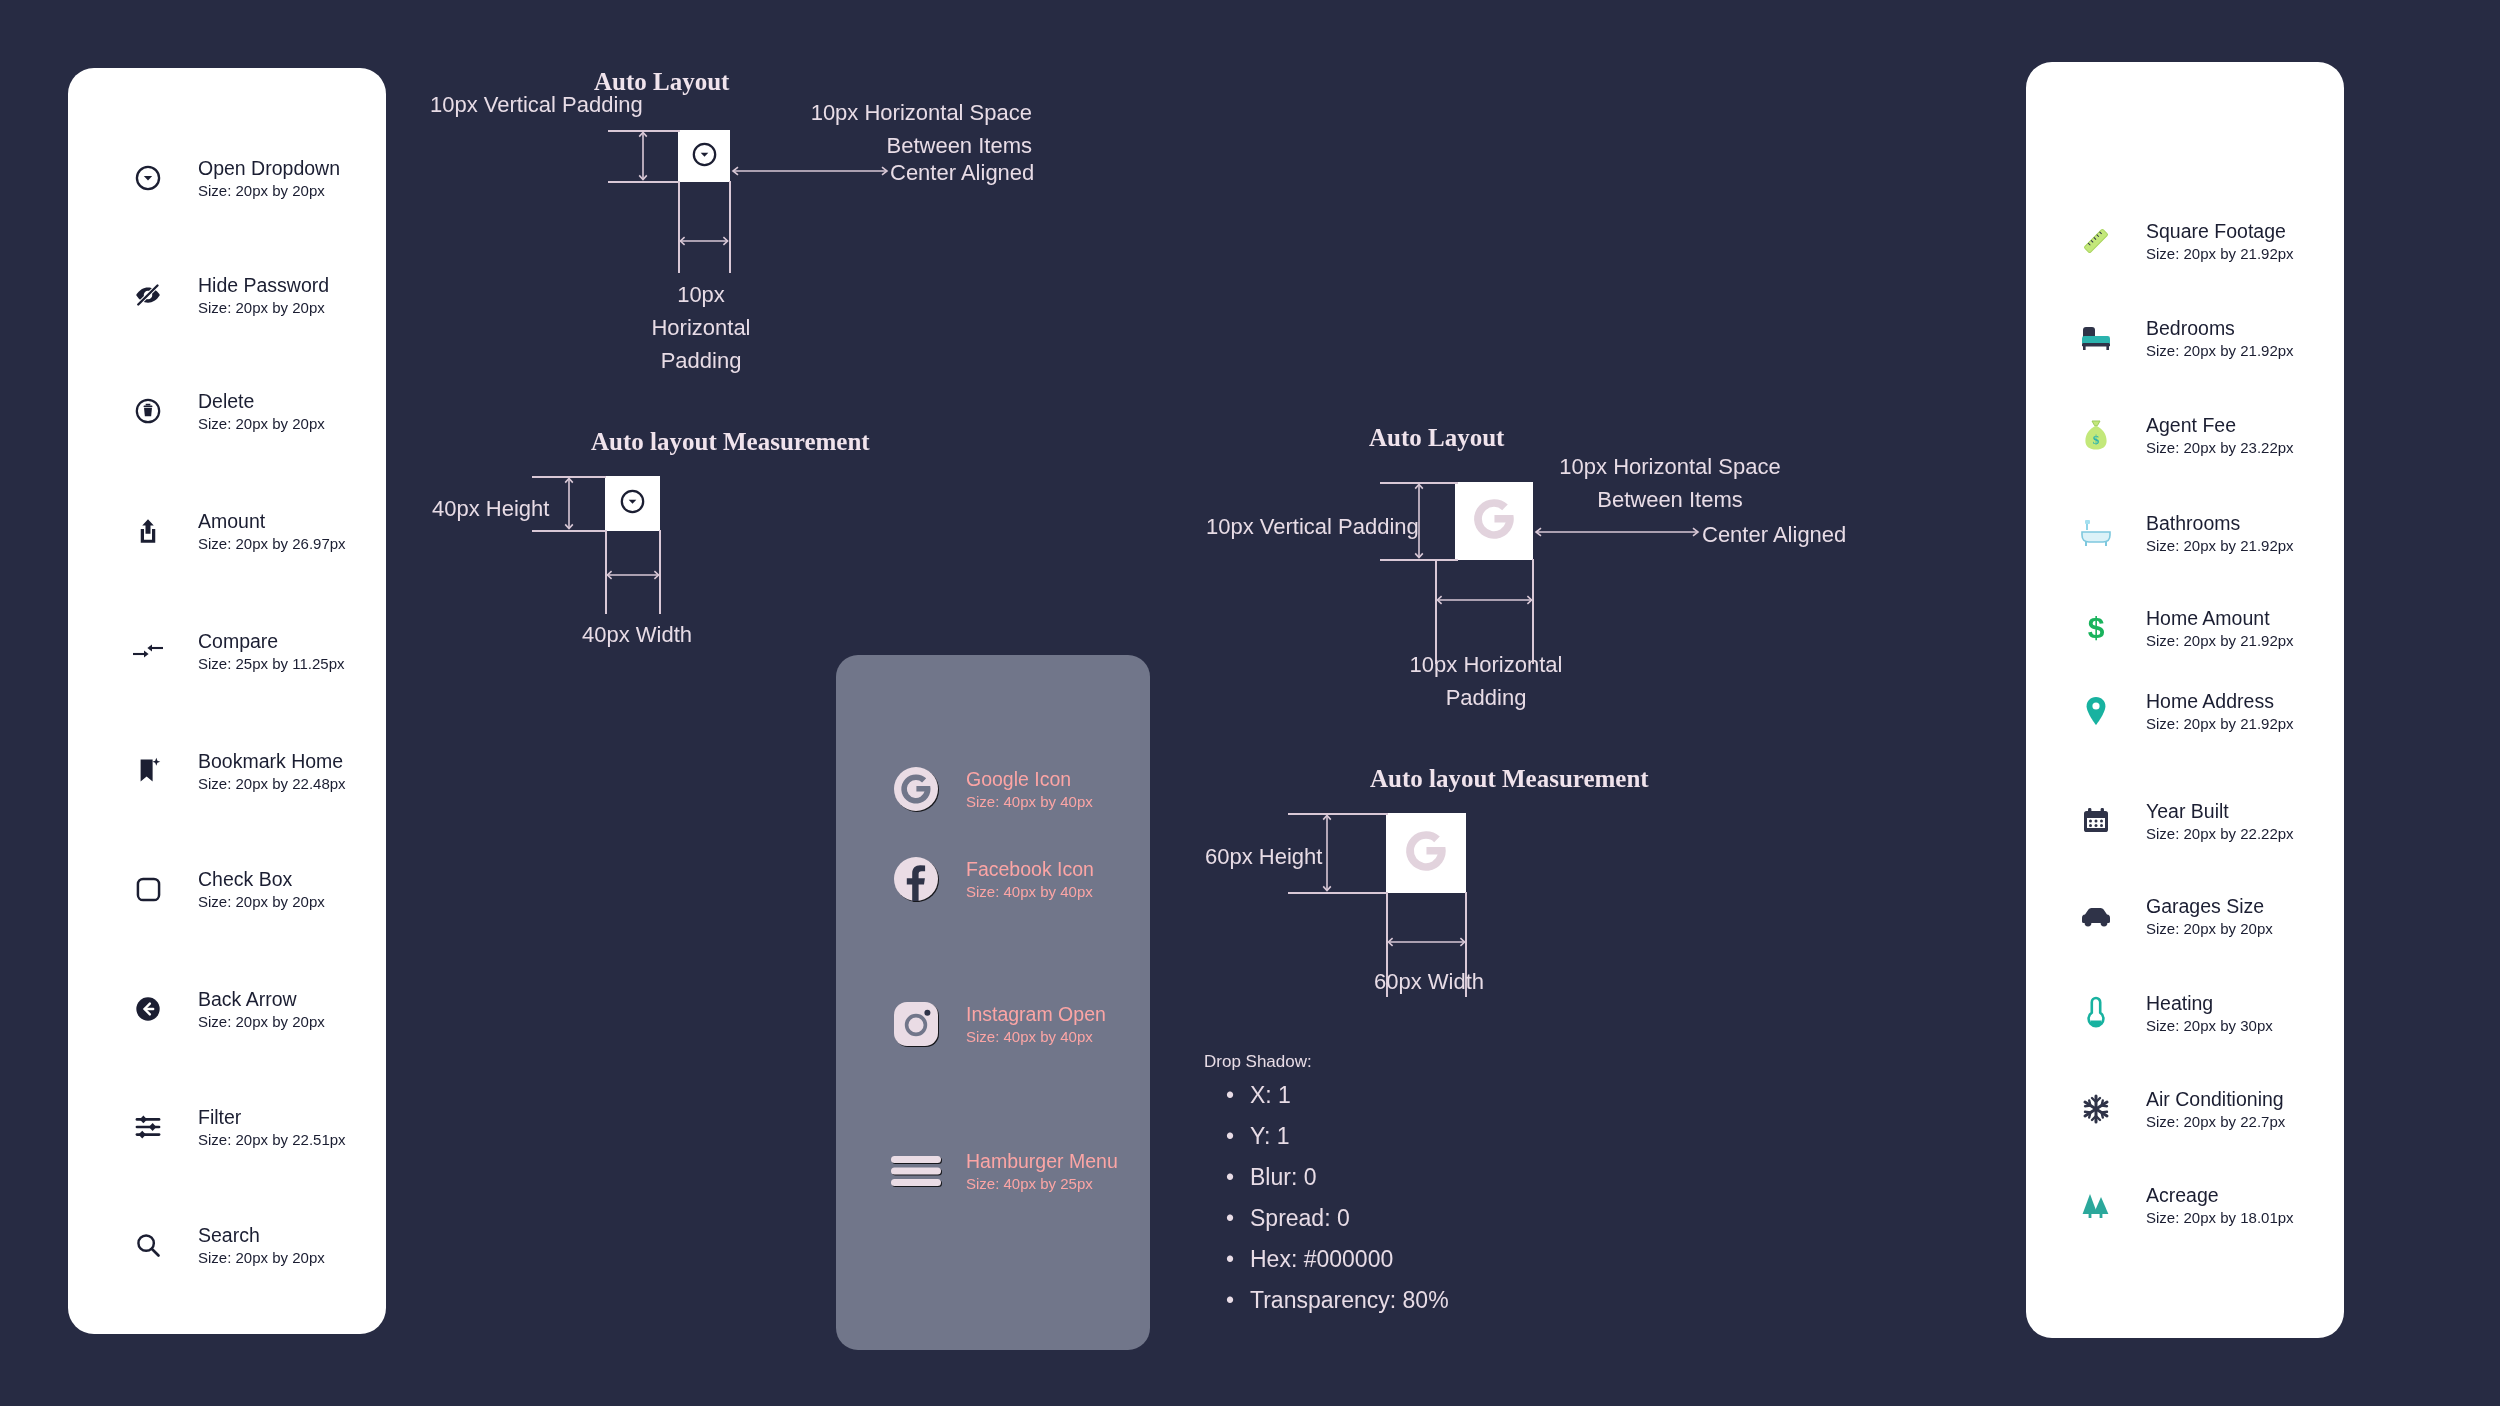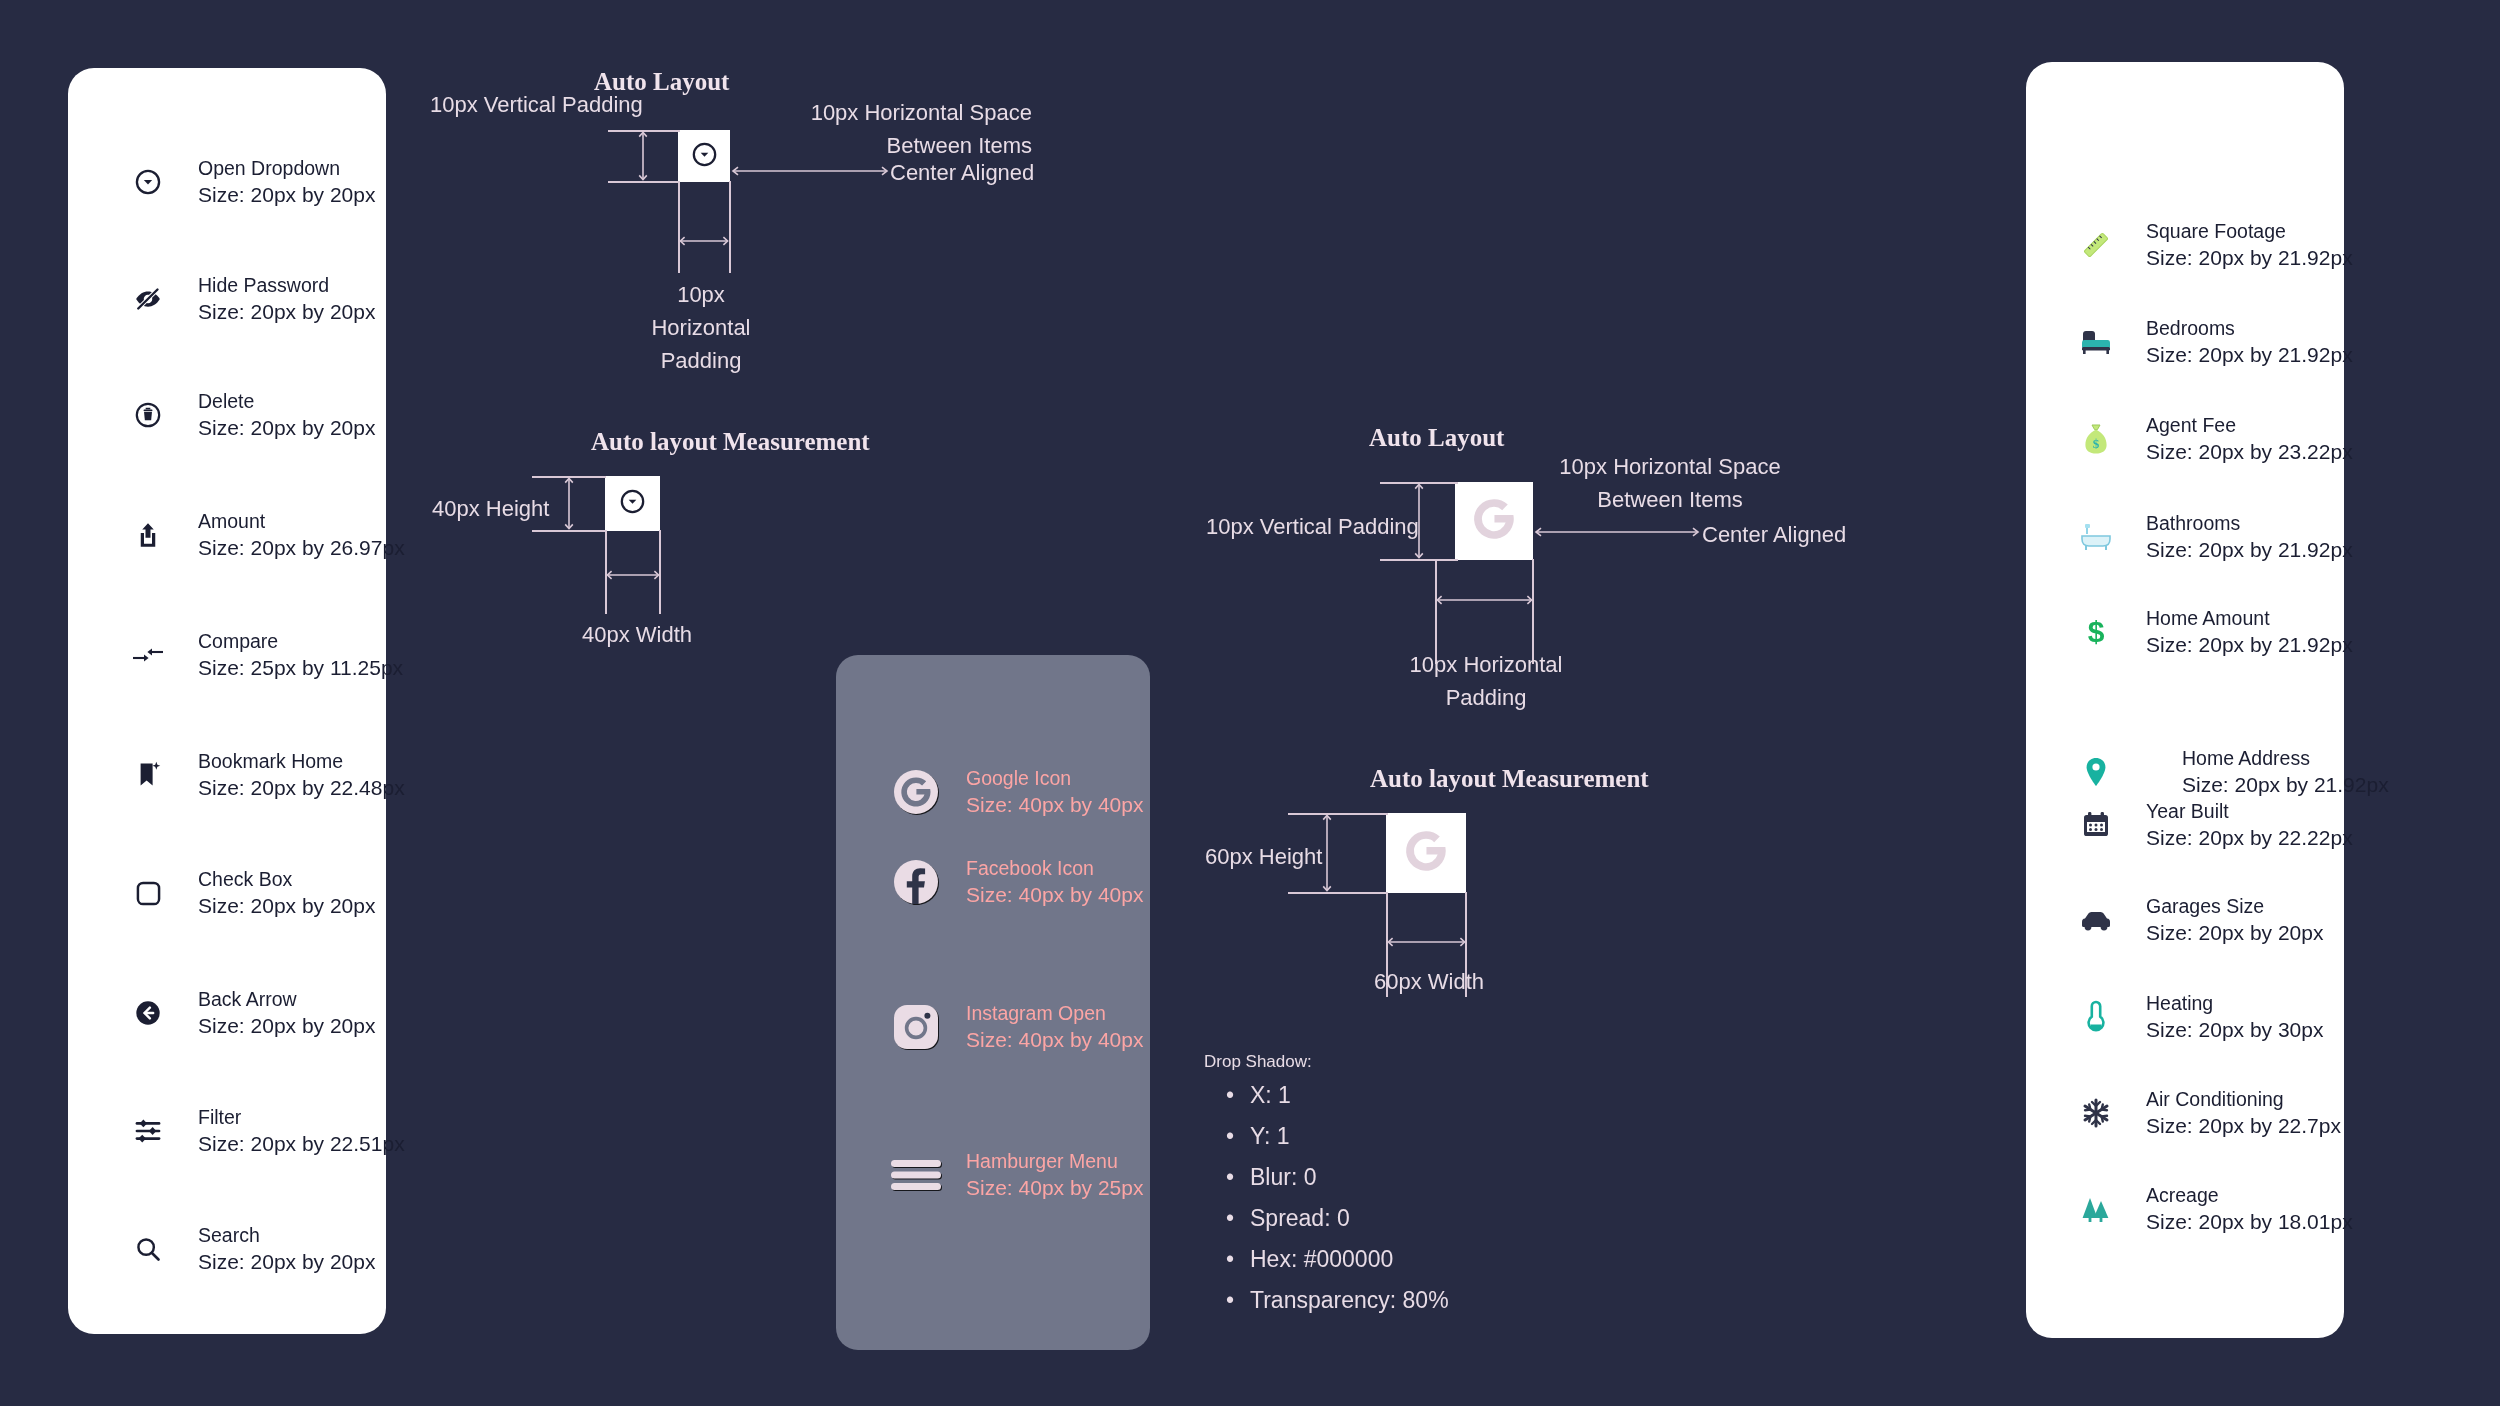--- a/index.html
+++ b/index.html
@@ -35,21 +35,21 @@
     flex: 0 0 56px;
   }
   .icon-text { margin-left: 22px; }
   .icon-title {
     font-size: 19.5px;
     color: #1B1E32;
     line-height: 1.34;
     white-space: nowrap;
   }
   .icon-size {
-    font-size: 21px;
+    font-size: 15px;
     color: #1B1E32;
     line-height: 1.34;
     white-space: nowrap;
   }
   .gray .icon-title, .gray .icon-size { color: #fca5a5; }
 
   
   .diagram { position: absolute; }
   .dg-title {
     position: absolute;
@@ -548,21 +548,21 @@
     <svg width="26" height="32" viewBox="0 0 26 32">
       <text x="13" y="26" font-family="Liberation Sans, sans-serif" font-size="30" font-weight="bold" fill="#19B35C" text-anchor="middle">$</text>
     </svg>
   </span>
   <span class="icon-text">
     <div class="icon-title">Home Amount</div>
     <div class="icon-size">Size: 20px by 21.92px</div>
   </span>
 </div>
 
-<div class="icon-row" style="left:2068px; top:745px;gap:36px;">
+<div class="icon-row" style="left:2068px; top:688px;">
   <span class="icon-slot">
     <svg width="24" height="32" viewBox="0 0 24 32">
       <path d="M12 2 C6.5 2 2.6 6 2.6 11.2 C2.6 18 12 30 12 30 C12 30 21.4 18 21.4 11.2 C21.4 6 17.5 2 12 2 Z" fill="#18B2A0"></path>
       <circle cx="12" cy="11" r="3.6" fill="#FFFFFF"></circle>
     </svg>
   </span>
   <span class="icon-text">
     <div class="icon-title">Home Address</div>
     <div class="icon-size">Size: 20px by 21.92px</div>
   </span>

